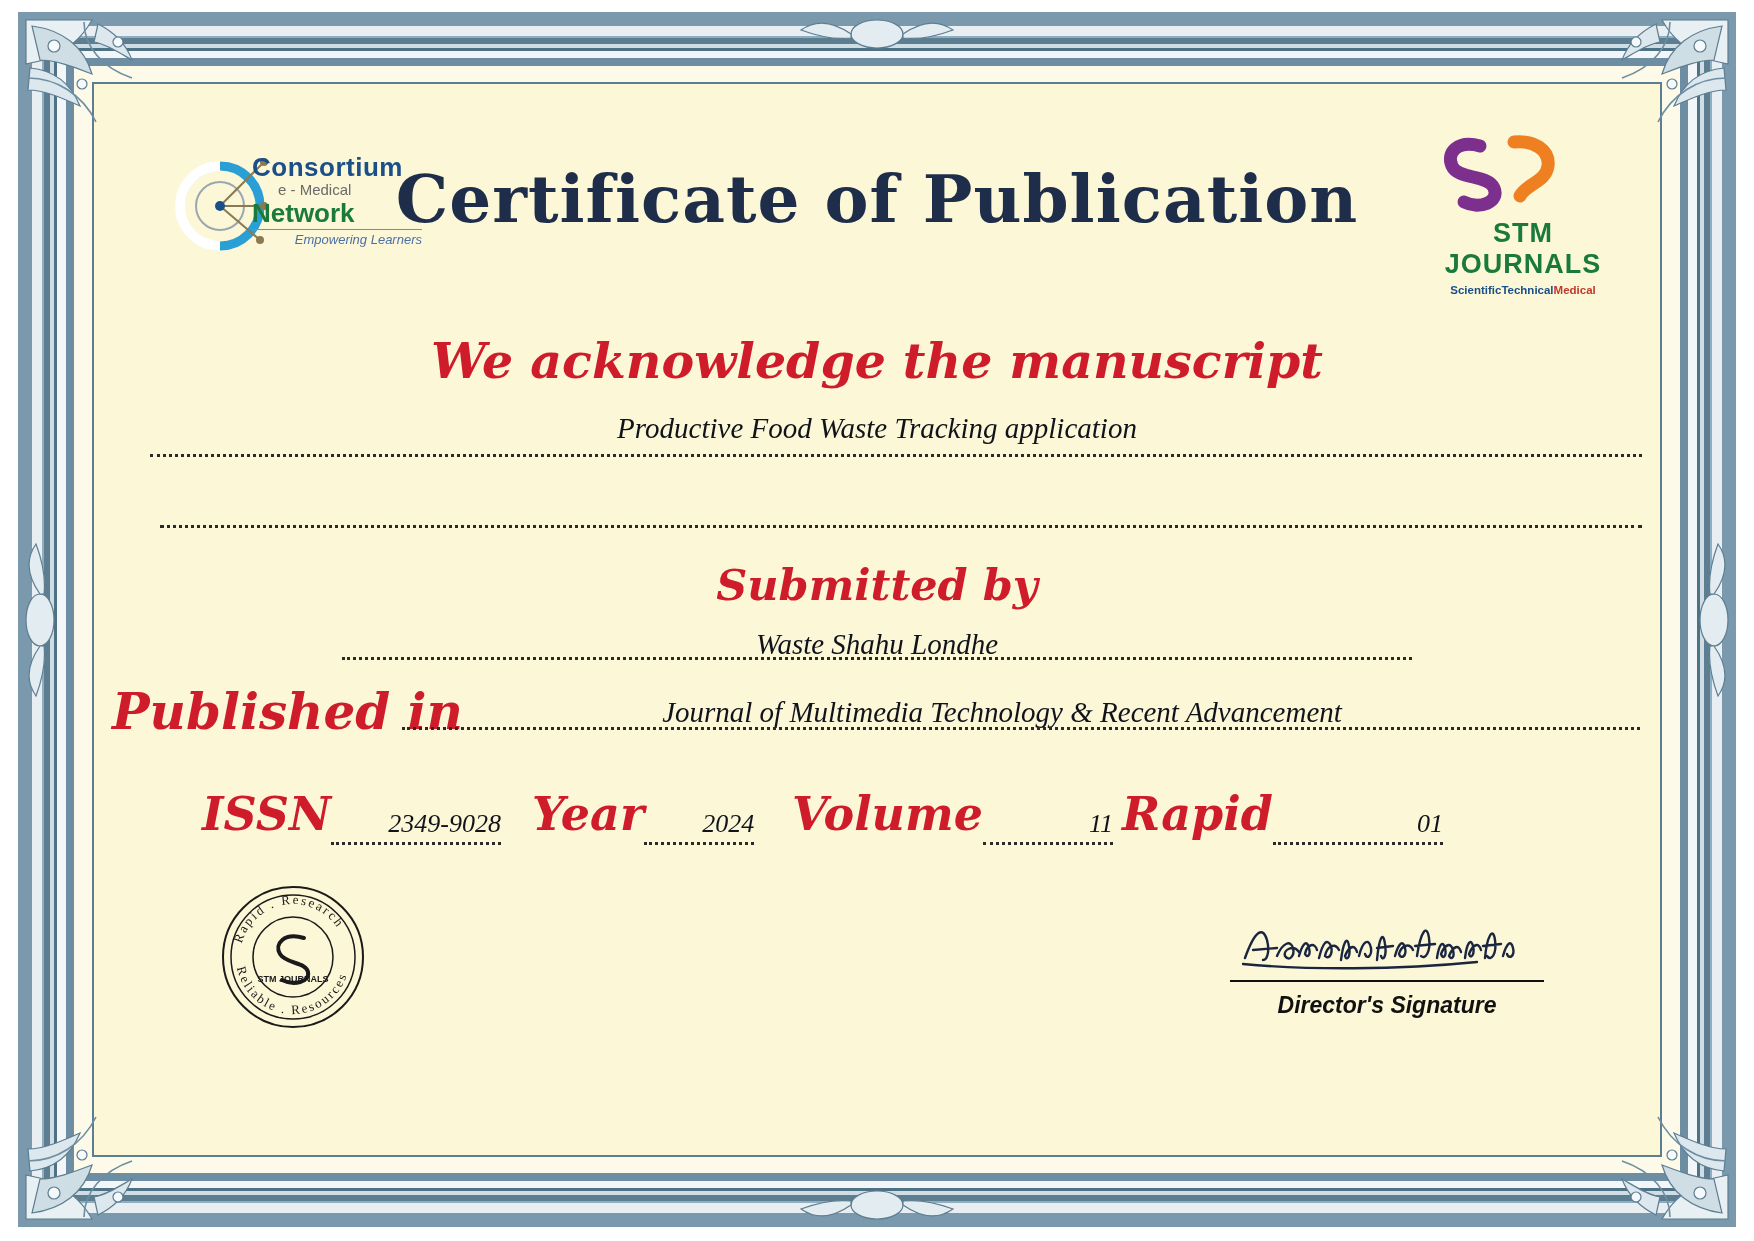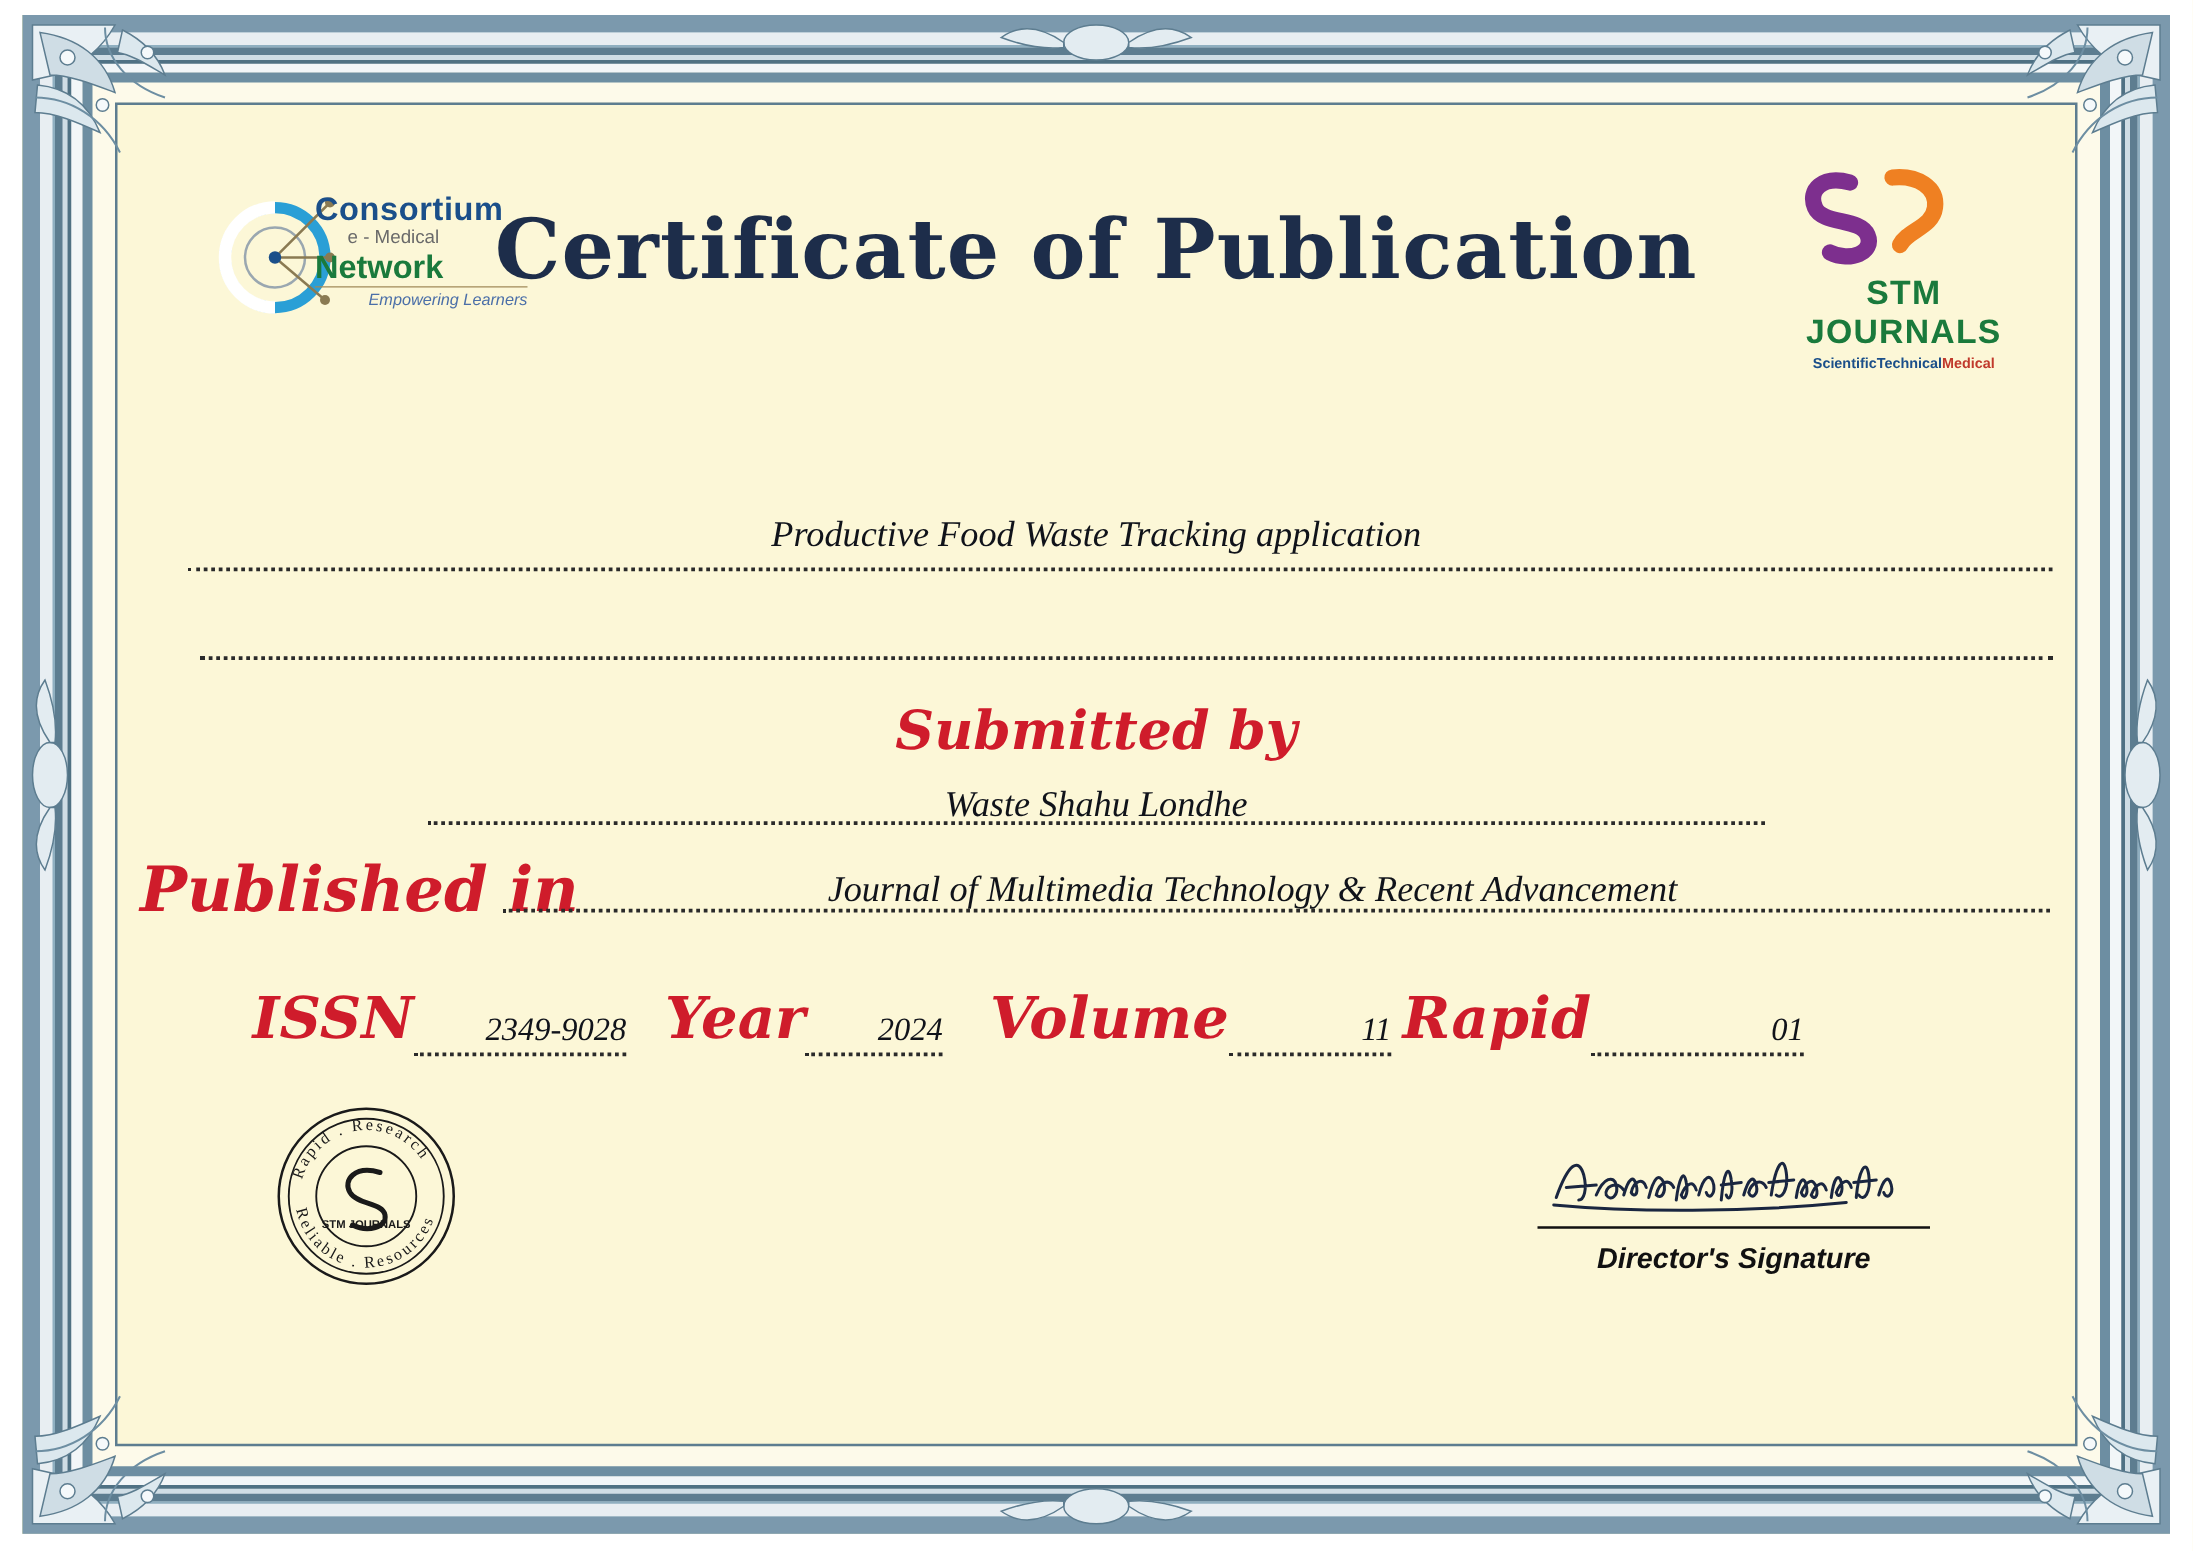--- a/index.html
+++ b/index.html
@@ -489,20 +489,21 @@
       <div class="stm-name">STM JOURNALS</div>
       <div class="stm-sub">
         <span>Scientific</span>
         <span>Technical</span>
         <span>Medical</span>
       </div>
     </div>
 
     <div class="title">Certificate of Publication</div>
 
+    <div class="ack">We acknowledge the manuscript</div>
 
     <div class="manuscript-title">Productive Food Waste Tracking application</div>
     <div class="dotline dot1"></div>
     <div class="dotline dot2"></div>
 
     <div class="submitted-by">Submitted by</div>
     <div class="author">Waste Shahu Londhe</div>
     <div class="dotline dot3"></div>
 
     <div class="published-row">

